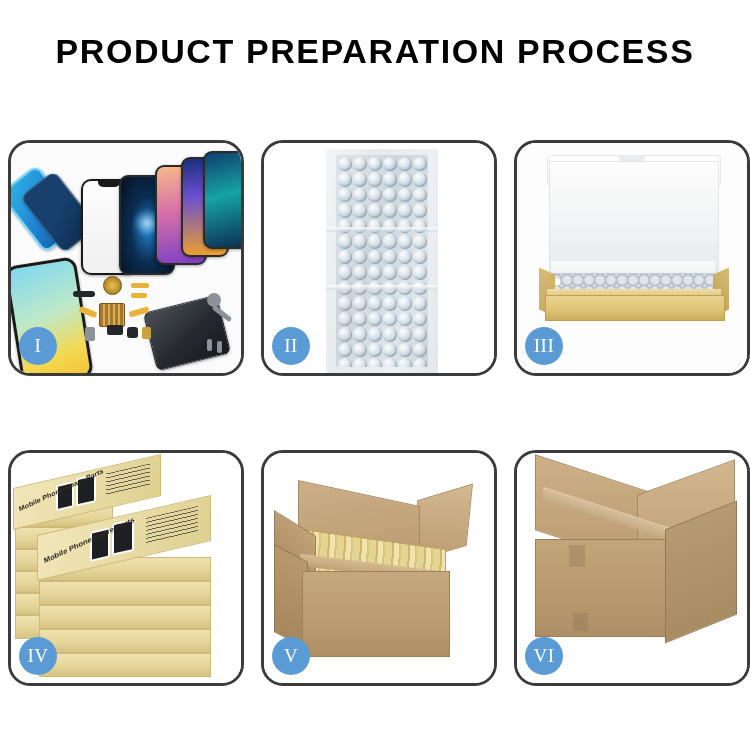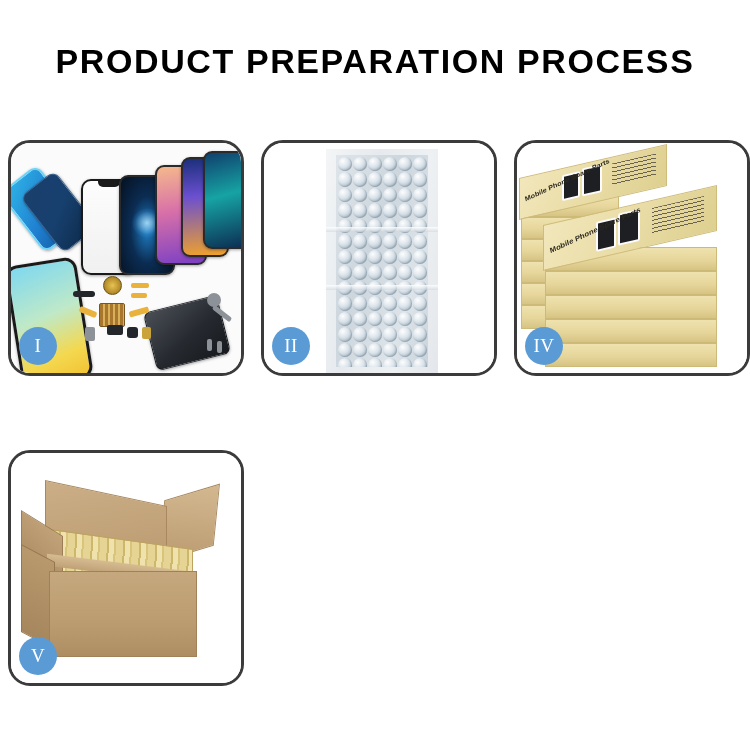--- a/index.html
+++ b/index.html
@@ -12,21 +12,21 @@
     height: 750px;
     font-family: "Liberation Sans", sans-serif;
     color: #111111;
     overflow: hidden;
     position: relative;
   }
 
   
   .header {
     width: 750px;
-    padding-top: 44px;
+    padding-top: 34px;
     text-align: center;
   }
   .page-title {
     font-family: "Liberation Sans", sans-serif;
     font-size: 34px;
     font-weight: 700;
     letter-spacing: 1.6px;
     color: #000000;
     line-height: 1.05;
     margin: 0;
@@ -496,20 +496,35 @@
             <div class="bub"></div>
             <div class="bub"></div>
           </div>
         <div class="pouch-seam" style="top:78px;"></div>
         <div class="pouch-seam" style="top:136px;"></div>
       </div>
     </div>
     <div class="step-badge">II</div>
   </div>
 
+  <div class="step-panel">
+    <div class="step-scene">
+      <div class="p3-bg"></div>
+      <div class="b3-lidflap"></div>
+      <div class="b3-lidnotch"></div>
+      <div class="b3-backwall"></div>
+      <div class="b3-foam"></div>
+      <div class="b3-bubbles"></div>
+      <div class="b3-leftside"></div>
+      <div class="b3-rightside"></div>
+      <div class="b3-ledge"></div>
+      <div class="b3-front"></div>
+    </div>
+    <div class="step-badge">III</div>
+  </div>
 
   <div class="step-panel">
     <div class="step-scene">
       <div class="p4-bg"></div>
 
       <div class="stack-box" style="left:4px;top:52px;width:96px;height:20px;"></div>
       <div class="stack-box" style="left:4px;top:74px;width:96px;height:20px;"></div>
       <div class="stack-box" style="left:4px;top:96px;width:96px;height:20px;"></div>
       <div class="stack-box" style="left:4px;top:118px;width:96px;height:20px;"></div>
       <div class="stack-box" style="left:4px;top:140px;width:96px;height:20px;"></div>
@@ -545,14 +560,27 @@
       <div class="c5-backflap"></div>
       <div class="c5-innerfill"></div>
       <div class="c5-leftflap"></div>
       <div class="c5-toplip"></div>
       <div class="c5-leftface"></div>
       <div class="c5-front"></div>
     </div>
     <div class="step-badge">V</div>
   </div>
 
+  <div class="step-panel">
+    <div class="step-scene">
+      <div class="p6-bg"></div>
+      <div class="c6-top"></div>
+      <div class="c6-top2"></div>
+      <div class="c6-tape" style="left:26px;top:58px;width:150px;height:11px;transform:skewY(18deg);"></div>
+      <div class="c6-frontface"></div>
+      <div class="c6-rightface"></div>
+      <div class="c6-tab" style="left:52px;top:92px;width:16px;height:22px;"></div>
+      <div class="c6-tab" style="left:56px;top:160px;width:15px;height:18px;"></div>
+    </div>
+    <div class="step-badge">VI</div>
+  </div>
 
 </div>
 
 </body></html>

